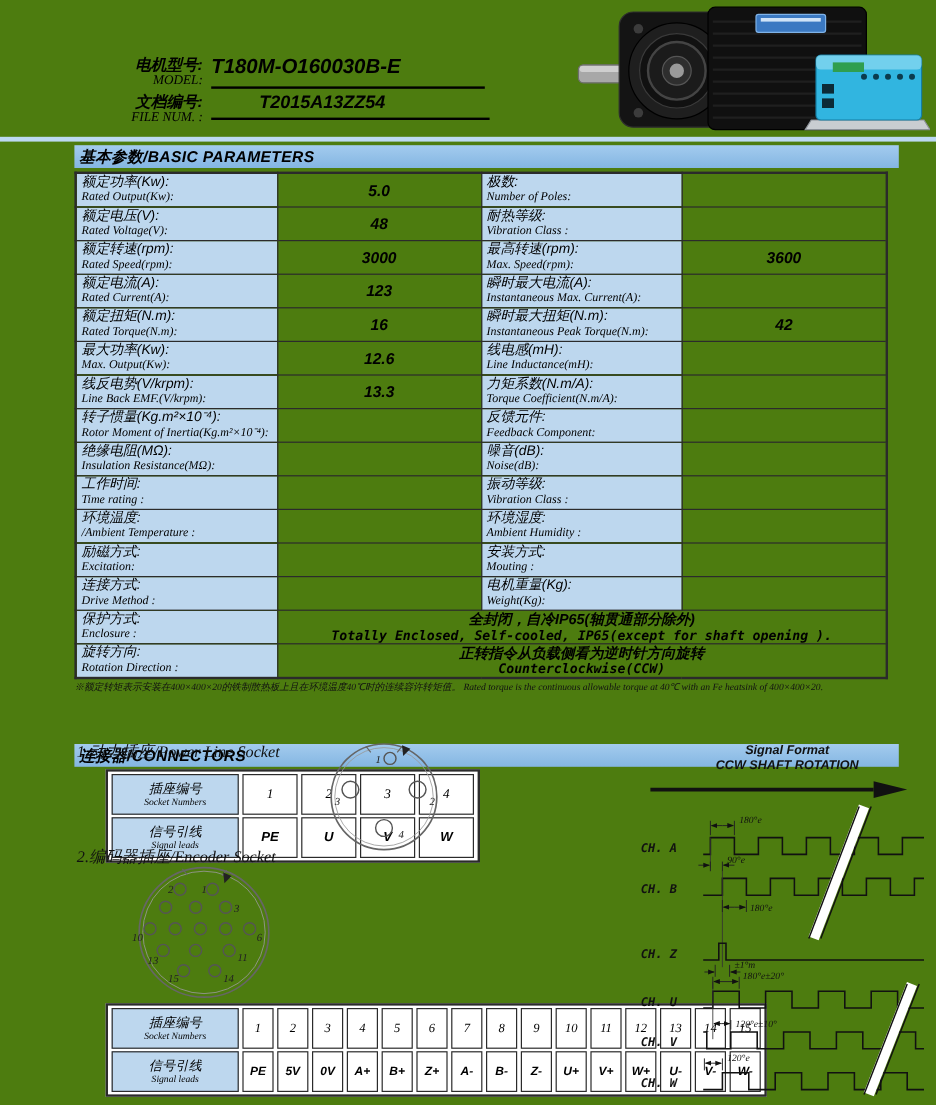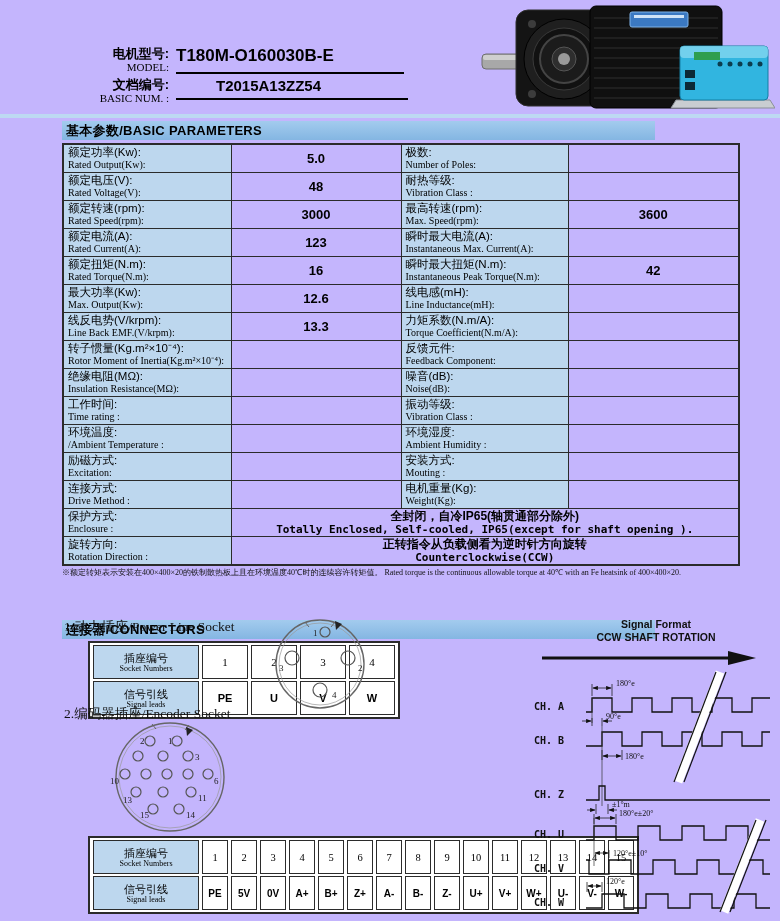--- a/index.html
+++ b/index.html
@@ -1,33 +1,33 @@
 <!DOCTYPE html>
 <html><head>
 <meta charset="utf-8">
 <style>
   html,body{margin:0;padding:0;background:#fff;}
   body{width:780px;height:921px;position:relative;font-family:"Liberation Sans",sans-serif;color:#000;overflow:hidden;}
-  .page{position:absolute;inset:0;background:#c4b5fd;}
+  .page{position:absolute;inset:0;background:#4d7c0f;font-style:italic;}
 
   
   .hdr{position:absolute;left:97px;top:46px;}
   .hrow{display:flex;align-items:flex-start;margin-bottom:3px;}
   .hlabels{width:72px;text-align:right;}
   .lc{font-weight:bold;font-size:13px;line-height:15px;white-space:nowrap;}
   .le{font-family:"Liberation Serif",serif;font-size:11px;line-height:12px;}
   .hval{border-bottom:2px solid #000;margin-left:7px;white-space:nowrap;}
   .hval.model{width:228px;font-size:17px;font-weight:bold;padding-bottom:6px;}
   .hval.file{width:192px;font-size:15px;font-weight:bold;padding-left:40px;padding-bottom:4px;}
 
   .motor{position:absolute;left:480px;top:2px;width:295px;height:112px;}
 
   .divider{position:absolute;left:0;top:114px;width:780px;height:4px;background:#BDD9F2;}
 
-  .band{position:absolute;left:62px;width:593px;height:19px;
+  .band{position:absolute;left:62px;width:687px;height:19px;
         background:linear-gradient(#A3CBEE,#84B6E2);
         font-weight:bold;font-size:13px;line-height:19px;padding-left:4px;box-sizing:border-box;
         letter-spacing:.3px;}
   .band1{top:121px;} .band2{top:620px;}
 
   
   .ptable{position:absolute;left:62px;top:143px;width:676px;border-collapse:collapse;table-layout:fixed;border:2px solid #2b2b2b;}
   .ptable td{border:1px solid #2b2b2b;vertical-align:middle;padding:1px 4px;height:25px;overflow:hidden;}
   .ptable td.lbl{background:#BDD7EE;}
   .ptable .cn{font-size:11.5px;line-height:13px;white-space:nowrap;}
@@ -78,21 +78,21 @@
     <div class="hrow">
       <div class="hlabels">
         <div class="lc">电机型号:</div>
         <div class="le">MODEL:</div>
       </div>
       <div class="hval model">T180M-O160030B-E</div>
     </div>
     <div class="hrow">
       <div class="hlabels">
         <div class="lc">文档编号:</div>
-        <div class="le">BASIC NUM. :</div>
+        <div class="le">FILE NUM. :</div>
       </div>
       <div class="hval file">T2015A13ZZ54</div>
     </div>
   </div>
 
   <svg class="motor" viewBox="0 0 295 112" aria-hidden="true">
     <rect x="2" y="52" width="44" height="15" rx="4" fill="#a8a8a8" stroke="#6e6e6e"></rect>
     <rect x="3" y="53" width="42" height="5" rx="2" fill="#d6d6d6" opacity=".85"></rect>
     <rect x="36" y="8" width="96" height="96" rx="12" fill="#141414" stroke="#2e2e2e"></rect>
     <circle cx="52" cy="22" r="4" fill="#3c3c3c"></circle>

